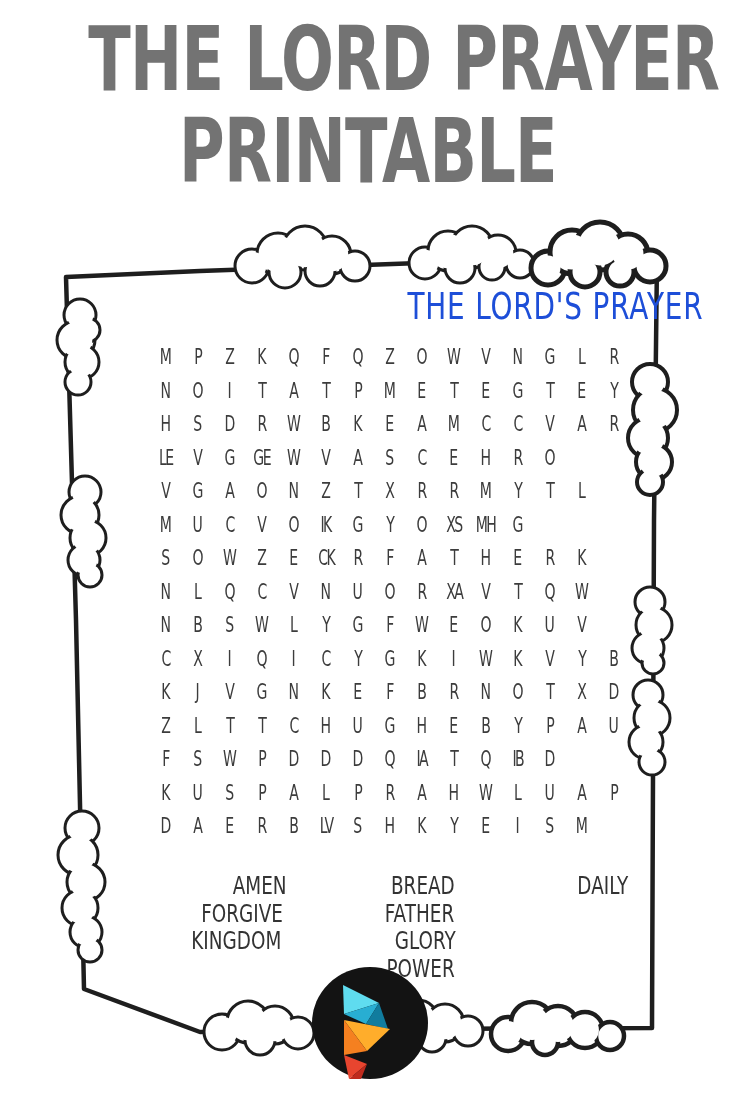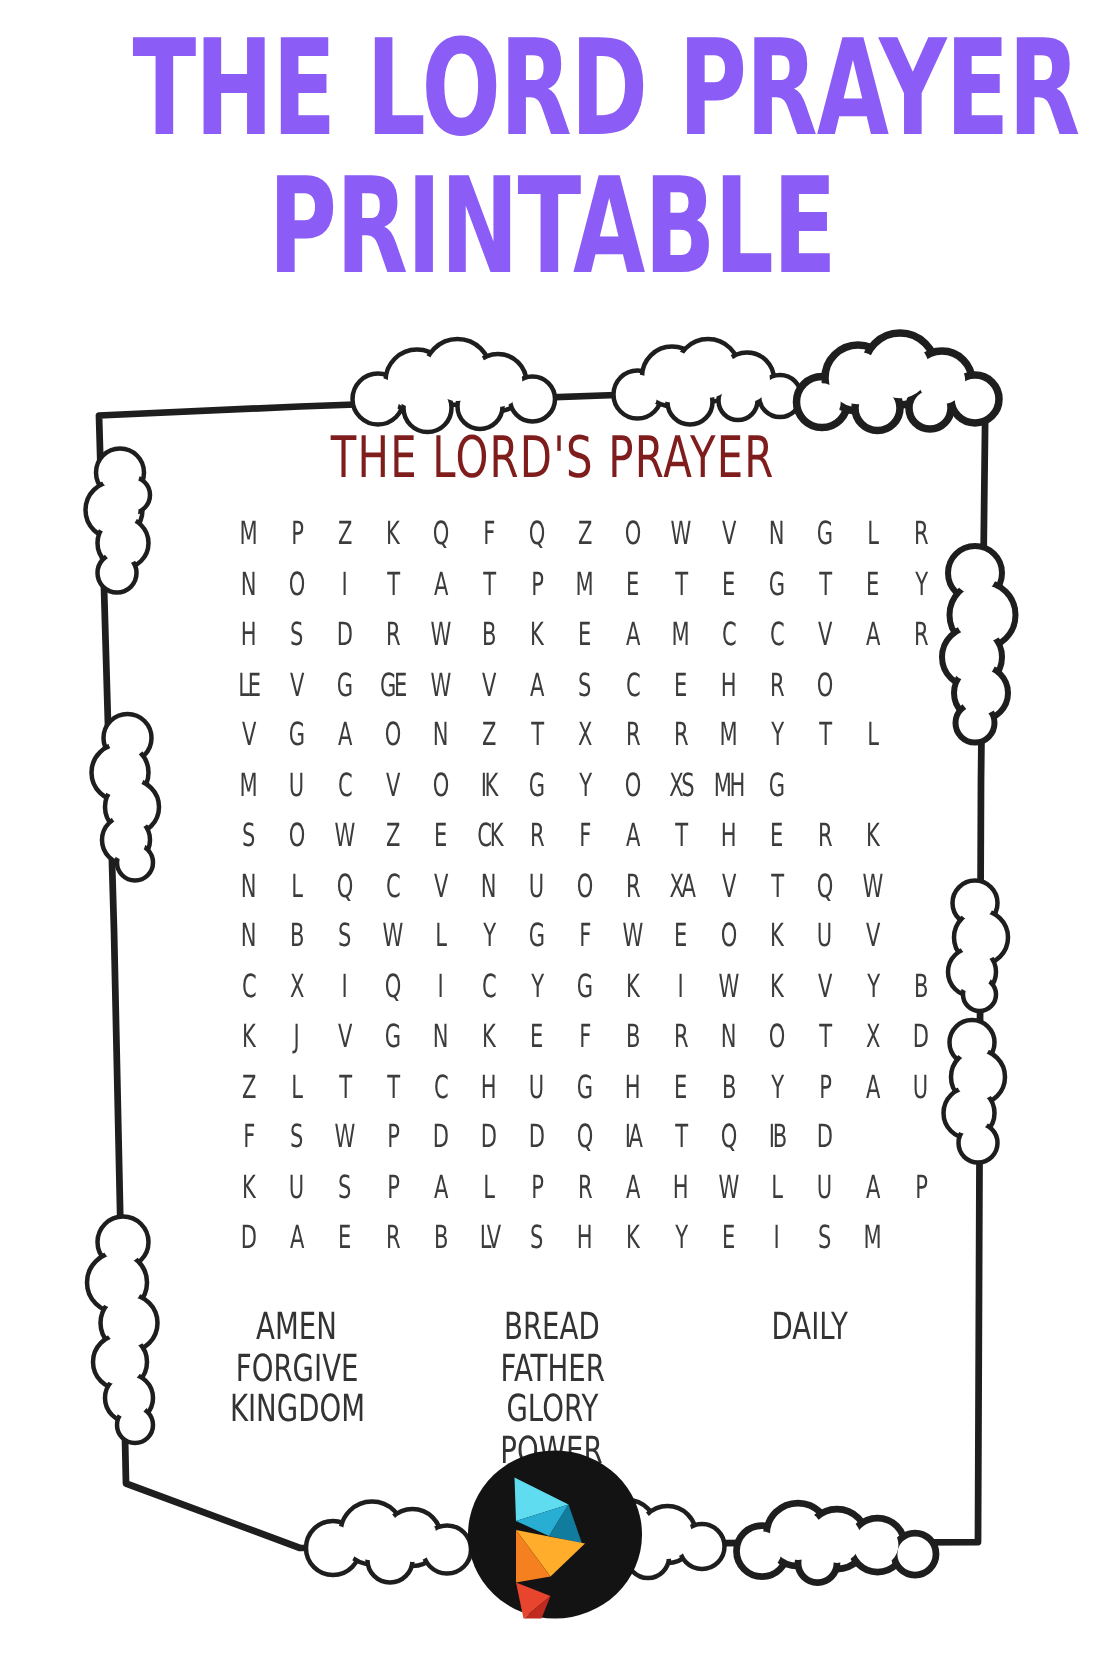--- a/index.html
+++ b/index.html
@@ -3,46 +3,46 @@
 <meta charset="utf-8">
 <style>
   html,body{margin:0;padding:0;}
   body{
     width:736px;height:1104px;background:#ffffff;overflow:hidden;position:relative;
     font-family:"DejaVu Sans","Liberation Sans",sans-serif;
   }
   
   .headline{
     position:absolute;top:14px;left:0;width:736px;text-align:center;z-index:3;
-    color:#8b5cf6;font-weight:bold;
+    color:#737373;font-weight:bold;
   }
   .headline .line{
     display:block;font-size:82px;line-height:92px;letter-spacing:-1px;
     transform:scale(0.76,1.08);transform-origin:center;
     white-space:nowrap;
   }
   
   #frame-svg{position:absolute;left:0;top:0;z-index:1;}
   
   .puzzle-title{
-    position:absolute;top:286px;left:0;width:736px;text-align:center;z-index:2;
-    font-size:34px;color:#7f1d1d;letter-spacing:1px;white-space:nowrap;
+    position:absolute;top:286px;left:0;width:736px;text-align:right;z-index:2;
+    font-size:34px;color:#1d4ed8;letter-spacing:1px;white-space:nowrap;
   }
   .puzzle-title span{display:inline-block;transform:scale(0.82,1.12);transform-origin:center;}
   
   .grid{position:absolute;left:150px;top:340px;width:480px;z-index:2;}
   .grid-row{display:flex;height:33.5px;}
   .cell{width:32px;height:33.5px;display:flex;align-items:center;justify-content:center;}
   .cell span{
     display:inline-block;font-size:18px;color:#3c3c3c;
     transform:scale(0.78,1.18);transform-origin:center;white-space:nowrap;
   }
   .cell span.multi{letter-spacing:-2px;}
   
-  .word-col{position:absolute;top:872px;width:190px;text-align:center;z-index:2;}
+  .word-col{position:absolute;top:872px;width:190px;text-align:right;z-index:2;}
   .word-col.c0{left:103px;}
   .word-col.c1{left:273px;}
   .word-col.c2{left:445px;text-decoration:underline;}
   .word{height:27.5px;line-height:27.5px;}
   .word span{
     display:inline-block;font-size:23px;color:#333;
     transform:scale(0.8,1.08);transform-origin:center;white-space:nowrap;
   }
   
   .brand-logo{position:absolute;left:311px;top:966px;width:118px;height:114px;z-index:4;}

